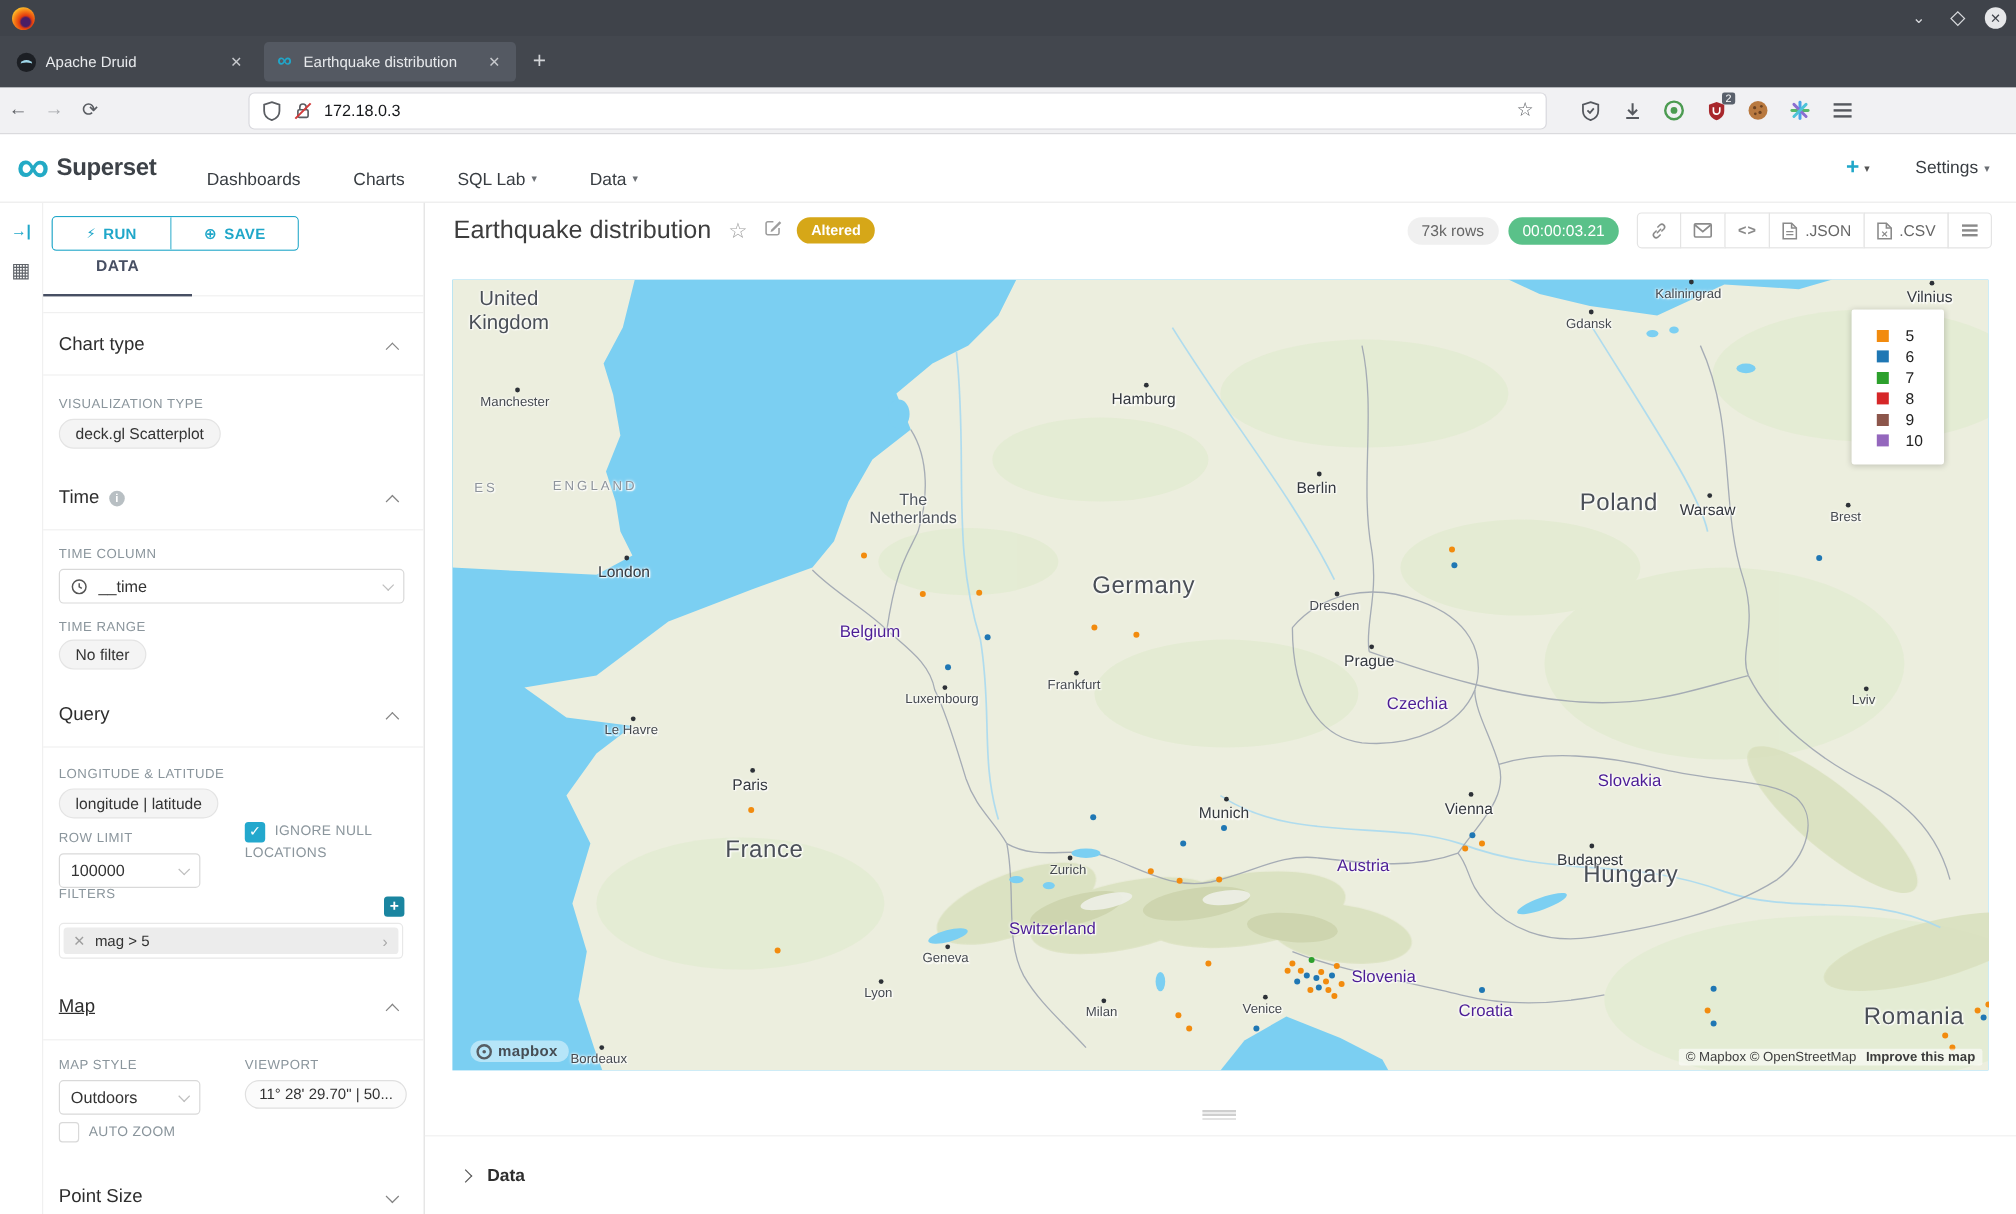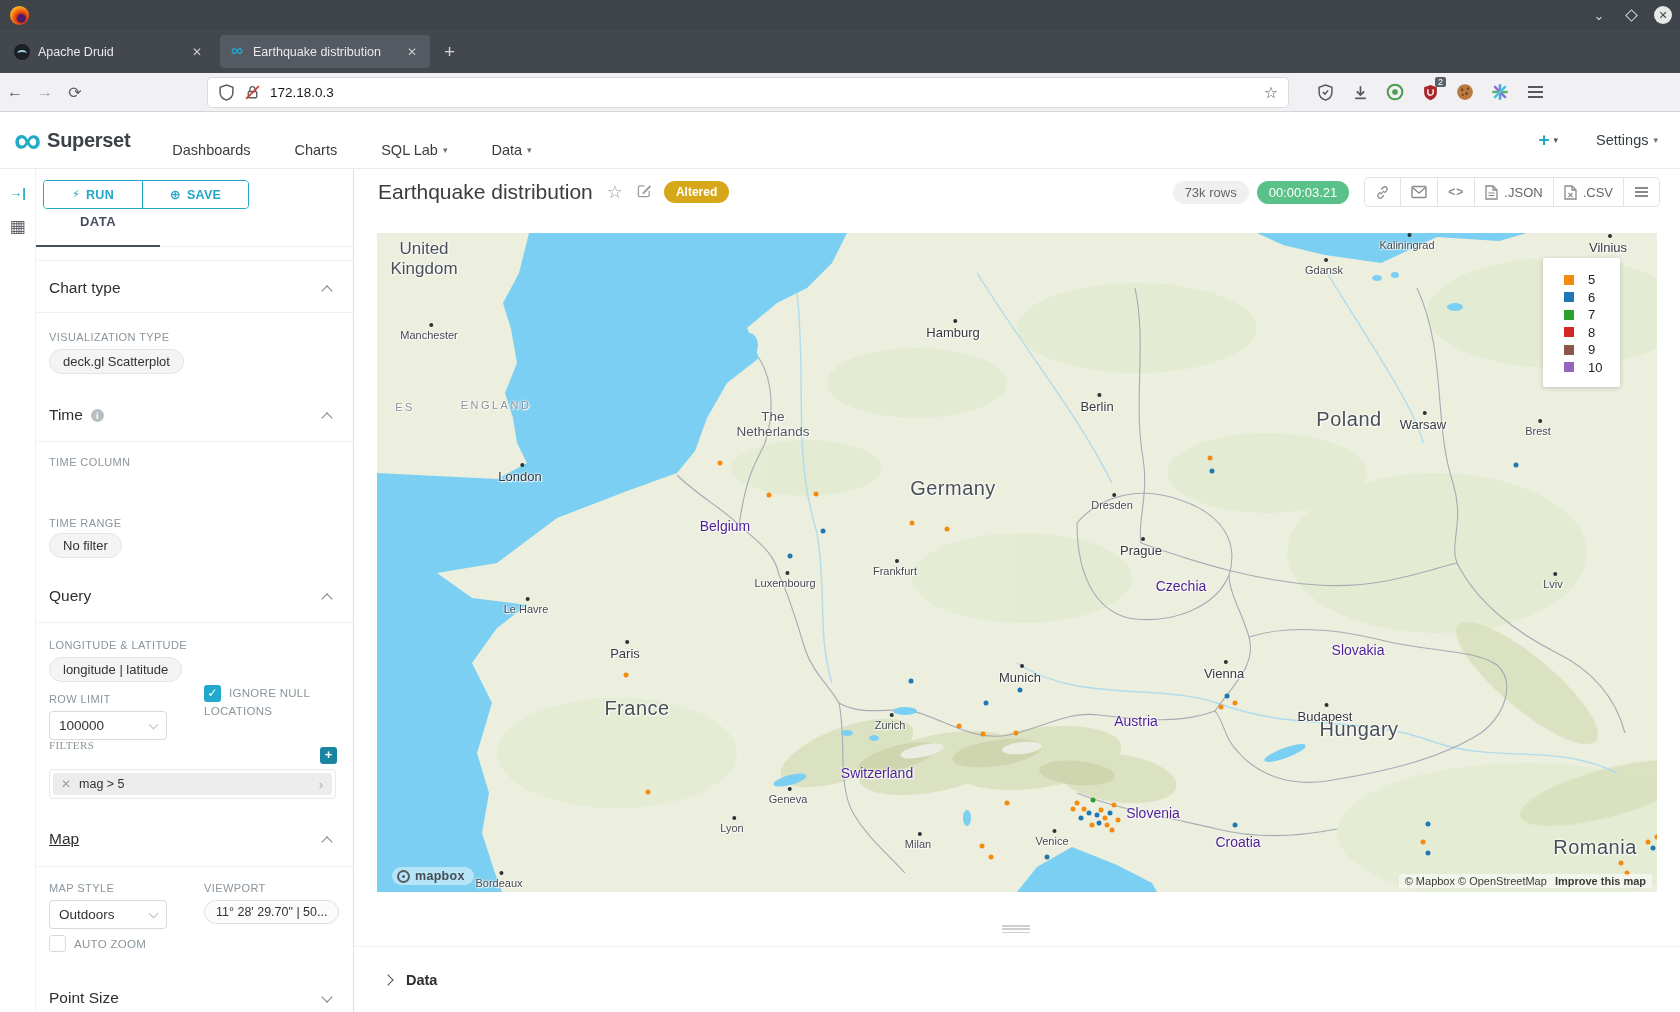--- a/index.html
+++ b/index.html
@@ -315,39 +315,47 @@
     <div class="lbl" style="top:162px;">VISUALIZATION TYPE</div>
     <div class="pill" style="top:180px;">deck.gl Scatterplot</div>
 
     <div class="sechead" style="top:237px;">
       <span>Time</span>
       <span class="info-i">i</span>
     </div>
       <span class="chev up" style="top:245px;"></span>
     <div class="hr" style="top:272px;"></div>
     <div class="lbl" style="top:287px;">TIME COLUMN</div>
+    <div class="dd" style="top:305px; width:288px;">
+      <svg width="14" height="14" viewBox="0 0 16 16" style="margin-right:9px;">
+        <circle cx="8" cy="8" r="6.5" fill="none" stroke="#555" stroke-width="1.4"></circle>
+        <path d="M8 4.5 V8 L10.5 9.5" fill="none" stroke="#555" stroke-width="1.4"></path>
+      </svg>
+      <span>__time</span>
+      <span class="dchev"></span>
+    </div>
     <div class="lbl" style="top:348px;">TIME RANGE</div>
     <div class="pill" style="top:364px;">No filter</div>
 
     <div class="sechead" style="top:418px;">
       <span>Query</span>
     </div>
       <span class="chev up" style="top:426px;"></span>
     <div class="hr" style="top:453px;"></div>
     <div class="lbl" style="top:470px;">LONGITUDE &amp; LATITUDE</div>
     <div class="pill" style="top:488px;">longitude | latitude</div>
     <div class="lbl" style="top:524px;">ROW LIMIT</div>
     <div class="dd" style="top:542px; width:118px;">
       <span>100000</span>
       <span class="dchev"></span>
     </div>
     <div class="cb checked" style="left:168px; top:516px;">✓</div>
     <div class="cblabel" style="left:193px; top:518px;">IGNORE NULL</div>
     <div class="cblabel" style="left:168px; top:536px;">LOCATIONS</div>
-    <div class="lbl" style="top:570px;font-family:Liberation Serif, serif;">FILTERS</div>
+    <div class="lbl" style="top:570px;">FILTERS</div>
     <div class="plusbtn" style="left:284px; top:578px;">+</div>
     <div class="filterbox" style="top:600px;">
       <div class="filterin">
         <span class="x">✕</span>
         <span>mag &gt; 5</span>
         <span class="fchev">›</span>
       </div>
     </div>
 
     <div class="sechead" style="top:661px;text-decoration:underline;">
@@ -506,21 +514,21 @@
           <div class="mlabel town" style="left: 52px; top: 96px;">Manchester</div>
           <div class="mlabel region" style="left: 119px; top: 166px;">ENGLAND</div>
           <div class="mlabel city" style="left: 143px; top: 236px;">London</div>
           <div class="mlabel town" style="left: 149px; top: 370px;">Le Havre</div>
           <div class="mlabel city" style="left: 248px; top: 413px;">Paris</div>
           <div class="mlabel cb1" style="left: 260px; top: 464px;">France</div>
           <div class="mlabel town" style="left: 355px; top: 589px;">Lyon</div>
           <div class="mlabel town" style="left: 411px; top: 560px;">Geneva</div>
           <div class="mlabel town" style="left: 122px; top: 644px;">Bordeaux</div>
           <div class="mlabel city" style="left: 576px; top: 92px;">Hamburg</div>
-          <div class="mlabel cs2" style="left: 396px; top: 176px;">The
+          <div class="mlabel cs2" style="left: 384px; top: 176px;">The
 Netherlands</div>
           <div class="mlabel cs" style="left: 348px; top: 285px;">Belgium</div>
           <div class="mlabel town" style="left: 408px; top: 344px;">Luxembourg</div>
           <div class="mlabel town" style="left: 518px; top: 332px;">Frankfurt</div>
           <div class="mlabel cb1" style="left: 576px; top: 244px;">Germany</div>
           <div class="mlabel city" style="left: 720px; top: 166px;">Berlin</div>
           <div class="mlabel town" style="left: 735px; top: 266px;">Dresden</div>
           <div class="mlabel city" style="left: 764px; top: 310px;">Prague</div>
           <div class="mlabel cs" style="left: 804px; top: 345px;">Czechia</div>
           <div class="mlabel city" style="left: 643px; top: 437px;">Munich</div>

